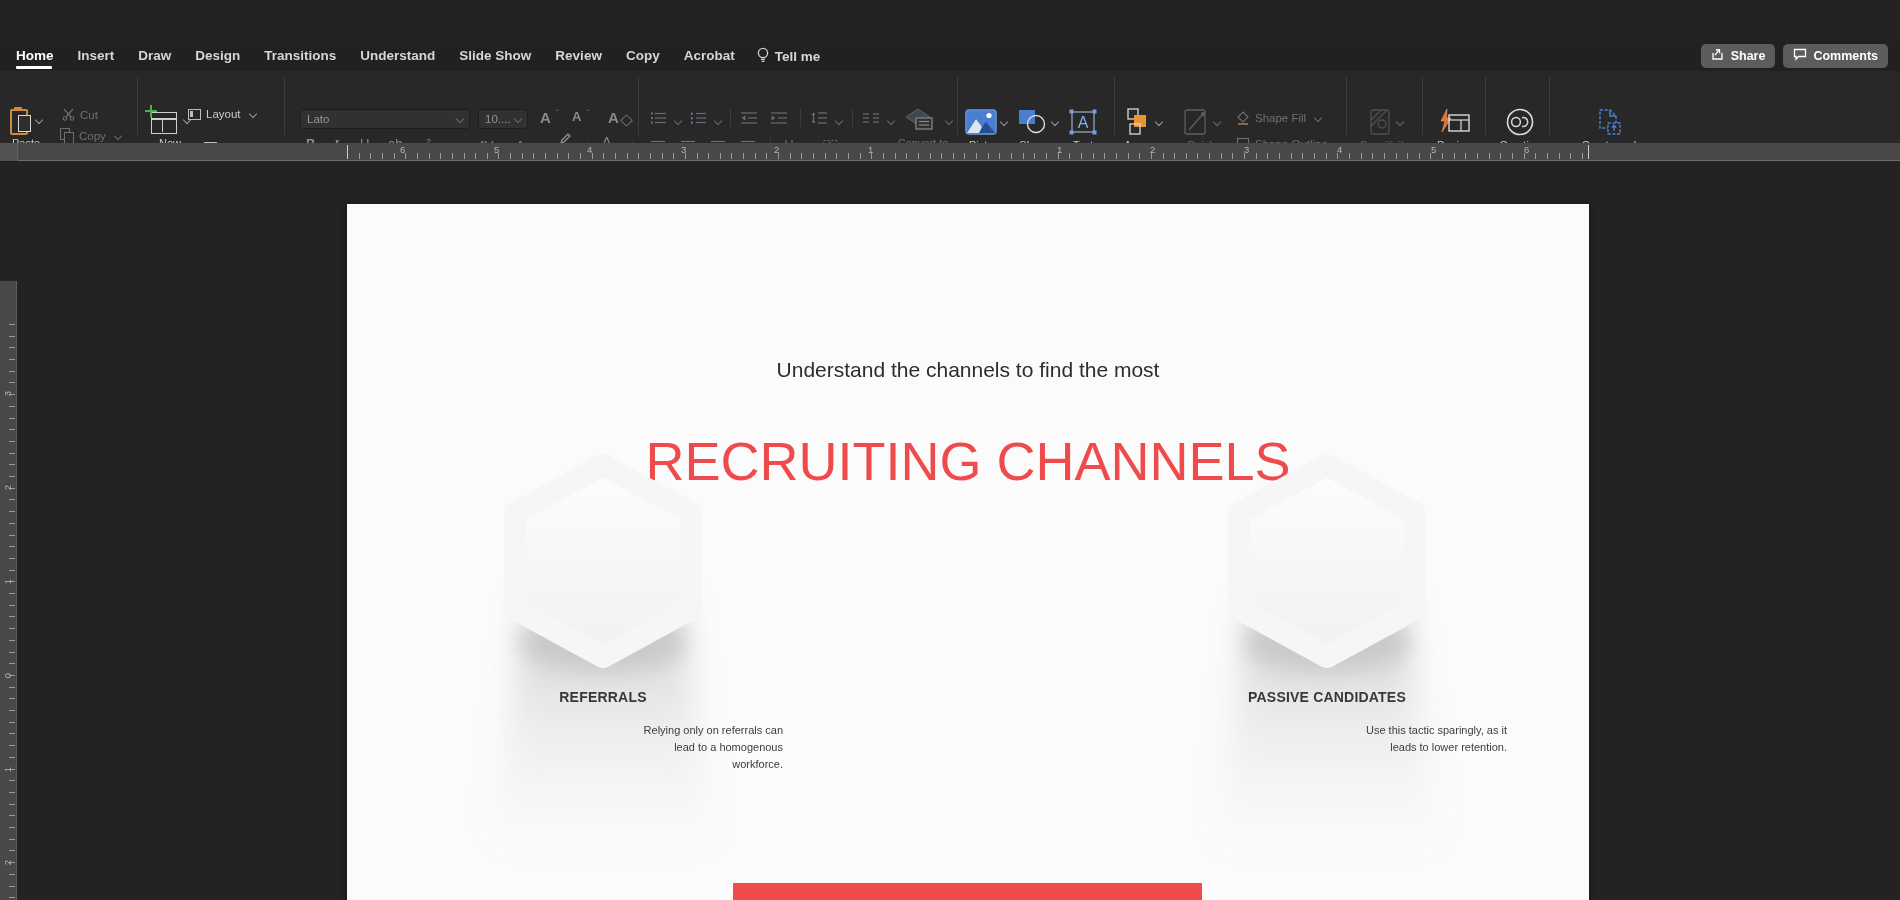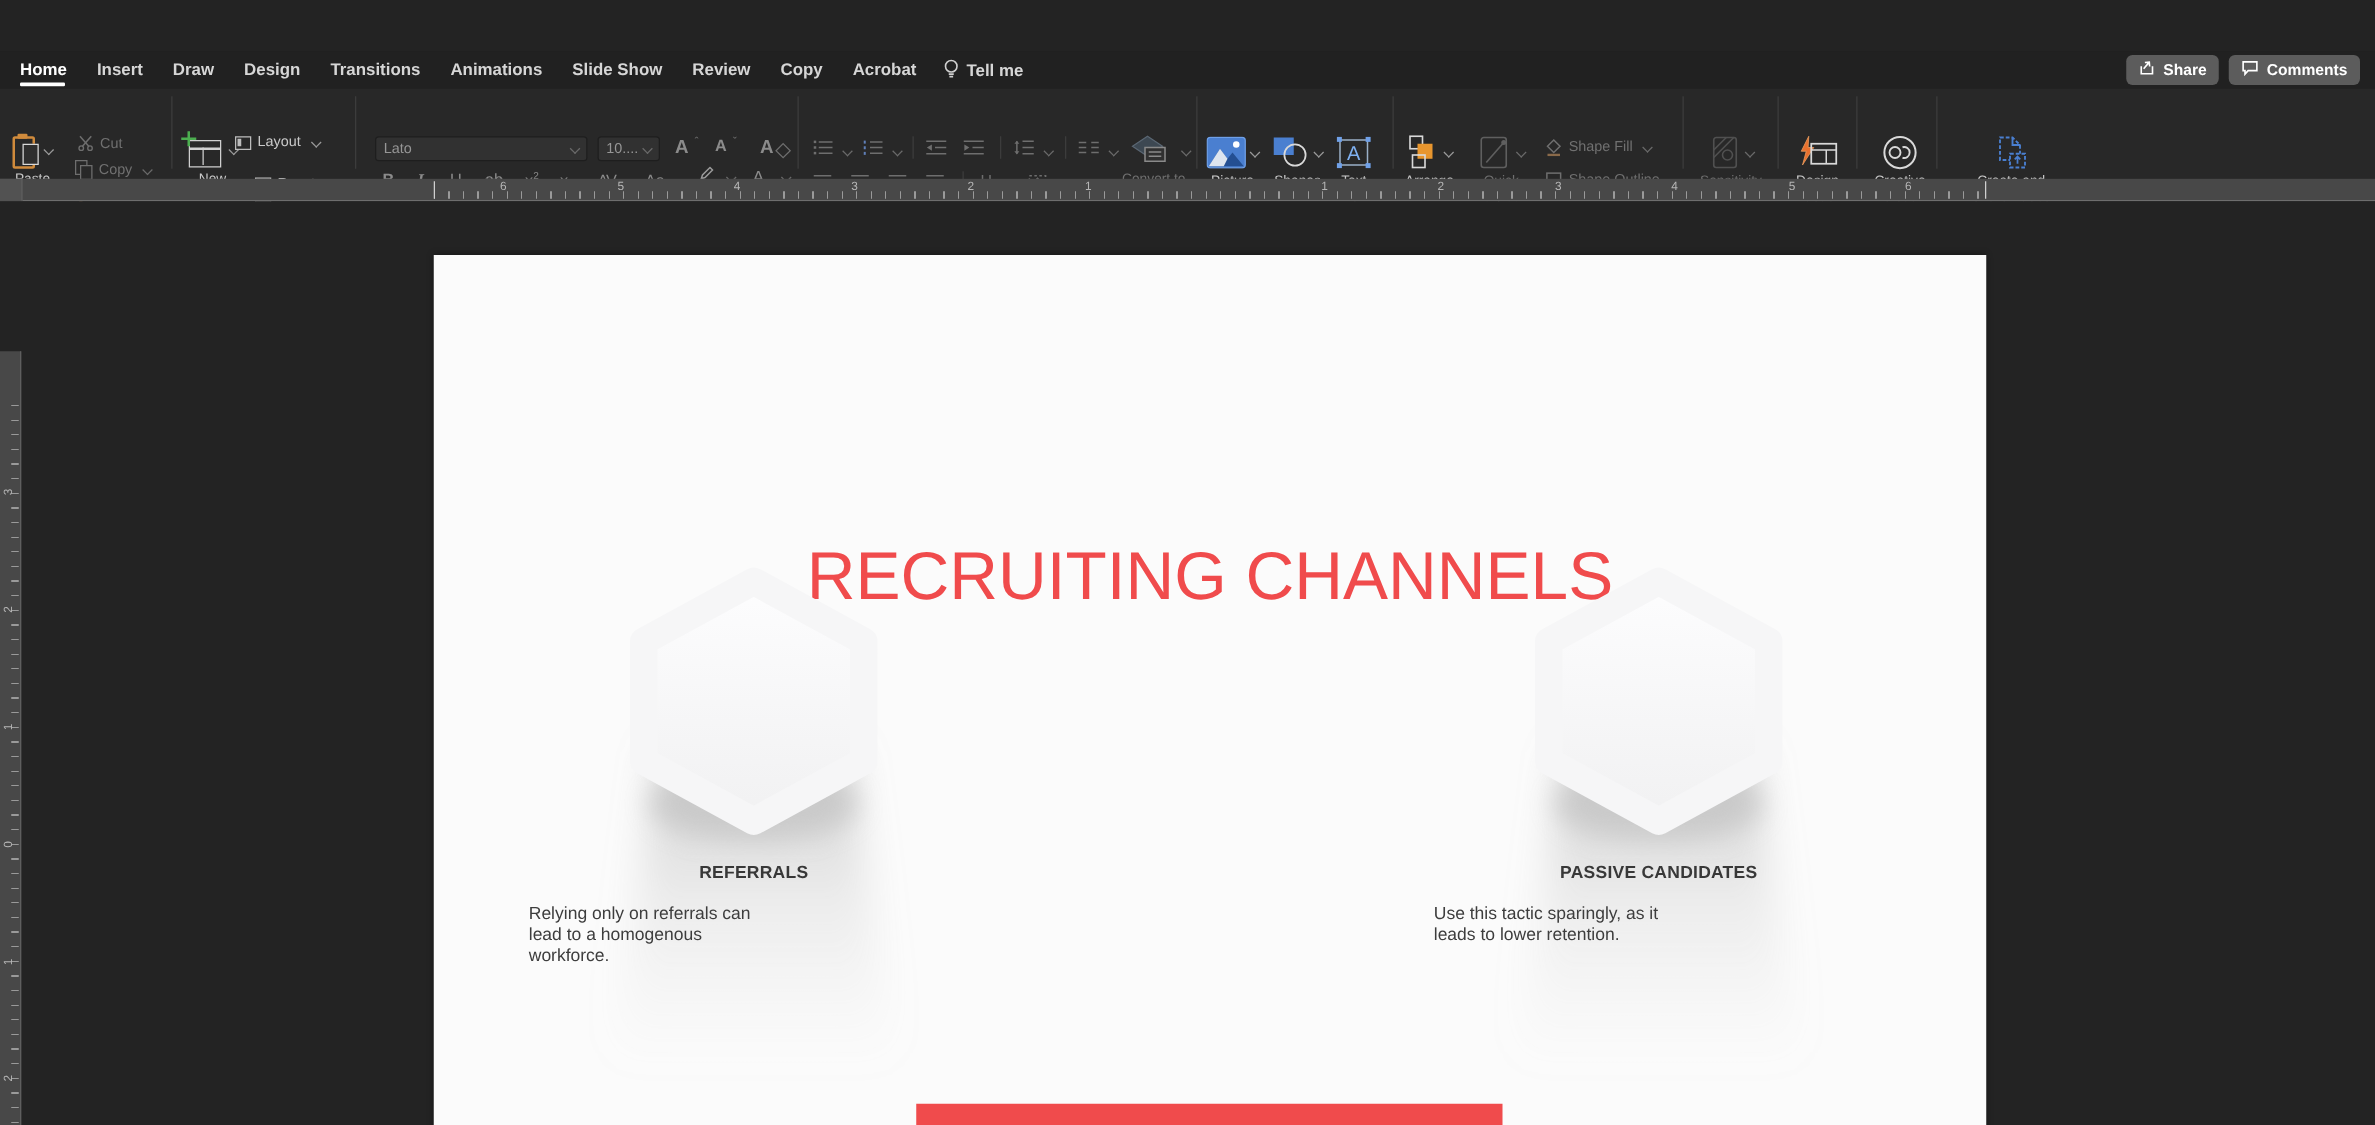--- a/index.html
+++ b/index.html
@@ -64,36 +64,36 @@
   .vnum{position:absolute;left:1px;width:12px;text-align:center;font-size:9.5px;color:#b5b5b5;transform:rotate(-90deg);}
 
   
   .canvas{position:absolute;left:0;top:120px;width:1900px;height:780px;background:#232323;}
   .slide{position:absolute;left:347px;top:43px;width:1242px;height:705px;background:#fbfbfb;box-shadow:0 0 6px rgba(0,0,0,.45);}
   .slide-title{position:absolute;left:0;top:226px;width:100%;text-align:center;font-size:54px;font-weight:400;letter-spacing:0px;}
   .slide-sub{position:absolute;left:0;top:152px;width:100%;text-align:center;font-size:21px;color:#2d2d2d;line-height:28px;}
   .card{position:absolute;top:247px;width:360px;height:440px;}
   .card svg{position:absolute;left:0;top:0;}
   .card .head{position:absolute;left:0;top:238px;width:100%;text-align:center;font-size:14px;font-weight:700;color:#383838;letter-spacing:.2px;}
-  .card .body{position:absolute;left:0;top:271px;width:100%;text-align:left;font-size:14px;color:#3d3d3d;line-height:17px;}
+  .card .body{position:absolute;left:0;top:271px;width:100%;text-align:right;font-size:11px;color:#3d3d3d;line-height:17px;}
   .redbar{position:absolute;left:386px;top:679px;width:469px;height:24px;}
 </style>
 </head>
 <body>
 
 <div class="app">
 
   <div class="menubar">
     <div class="menu-items">
       <span class="mitem active">Home</span>
       <span class="mitem">Insert</span>
       <span class="mitem">Draw</span>
       <span class="mitem">Design</span>
       <span class="mitem">Transitions</span>
-      <span class="mitem">Animations</span>
+      <span class="mitem">Understand</span>
       <span class="mitem">Slide Show</span>
       <span class="mitem">Review</span>
       <span class="mitem">Copy</span>
       <span class="mitem">Acrobat</span>
     </div>
     <div class="tellme">
       <span>
         <svg width="12" height="16" viewBox="0 0 12 16">
             <circle cx="6" cy="6" r="4.6" fill="none" stroke="#cfcfcf" stroke-width="1.3"></circle>
             <line x1="4" y1="12.3" x2="8" y2="12.3" stroke="#cfcfcf" stroke-width="1.3"></line>
@@ -530,20 +530,21 @@
       <span class="vnum" style="top:295px">1</span>
       <span class="vnum" style="top:389px">0</span>
       <span class="vnum" style="top:483px">1</span>
       <span class="vnum" style="top:576px">2</span>
 
     </div>
 
     <div class="slide">
       <div class="slide-title" style="color: rgb(240, 75, 76);">RECRUITING CHANNELS</div>
       <div class="slide-sub">
+        <div>Understand the channels to find the most</div>
       </div>
 
       <div class="card" style="left:76px">
         <svg width="360" height="440" viewBox="0 0 360 440">
           <defs>
             <linearGradient id="hexfill" x1="0" y1="0" x2="0" y2="1">
               <stop offset="0" stop-color="#fdfdfe"></stop>
                 <stop offset="1" stop-color="#f1f1f2"></stop>
             </linearGradient>
             <linearGradient id="shfade" x1="0" y1="0" x2="0" y2="1">

